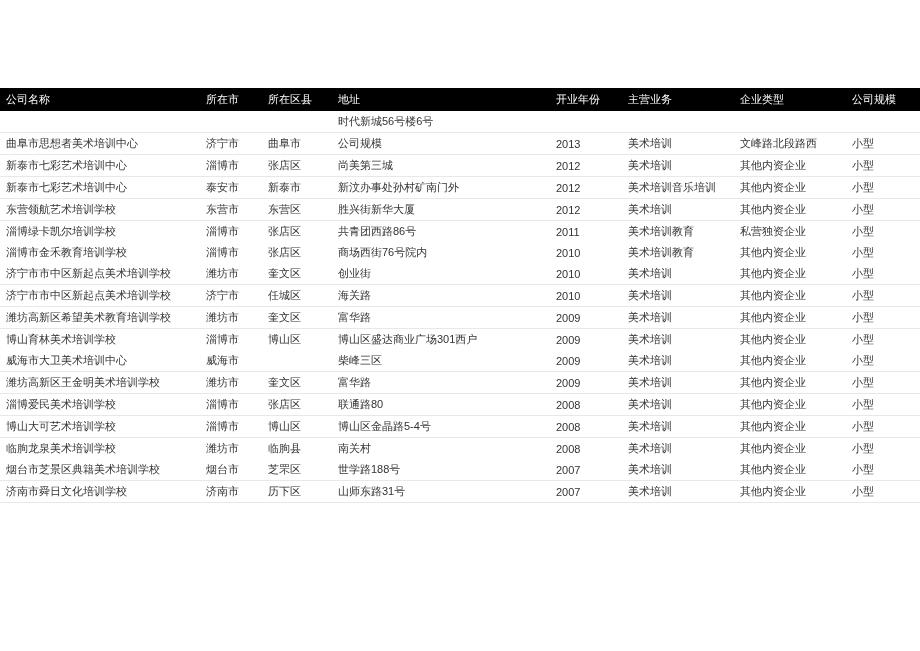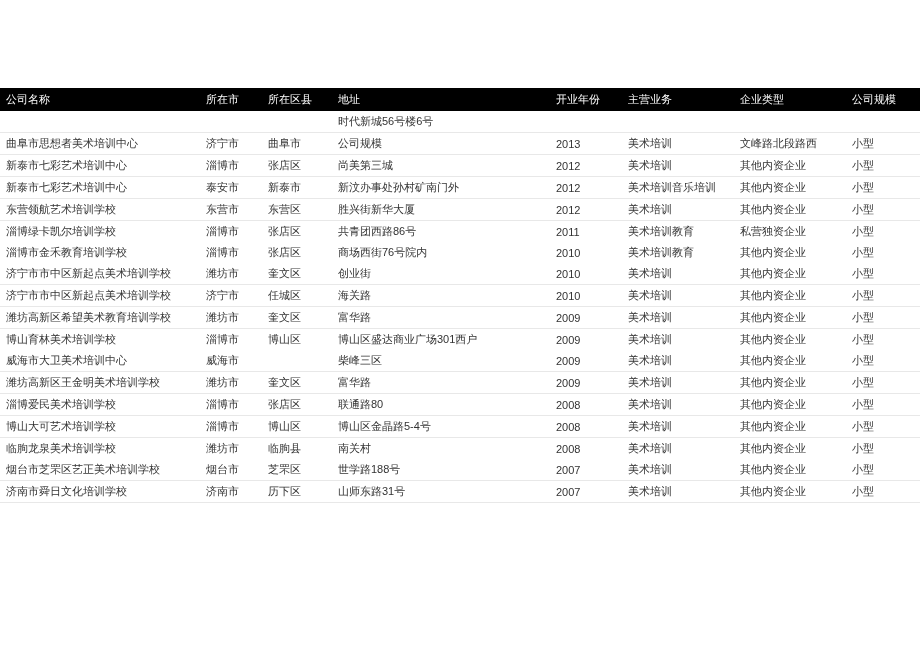--- a/index.html
+++ b/index.html
@@ -234,21 +234,21 @@
           <td>临朐龙泉美术培训学校</td>
           <td>潍坊市</td>
           <td>临朐县</td>
           <td>南关村</td>
           <td>2008</td>
           <td>美术培训</td>
           <td>其他内资企业</td>
           <td>小型</td>
         </tr>
         <tr>
-          <td>烟台市芝罘区艺正美术培训学校</td>
+          <td>烟台市芝景区典籍美术培训学校</td>
           <td>烟台市</td>
           <td>芝罘区</td>
           <td>世学路188号</td>
           <td>2007</td>
           <td>美术培训</td>
           <td>其他内资企业</td>
           <td>小型</td>
         </tr>
         <tr>
           <td>济南市舜日文化培训学校</td>

